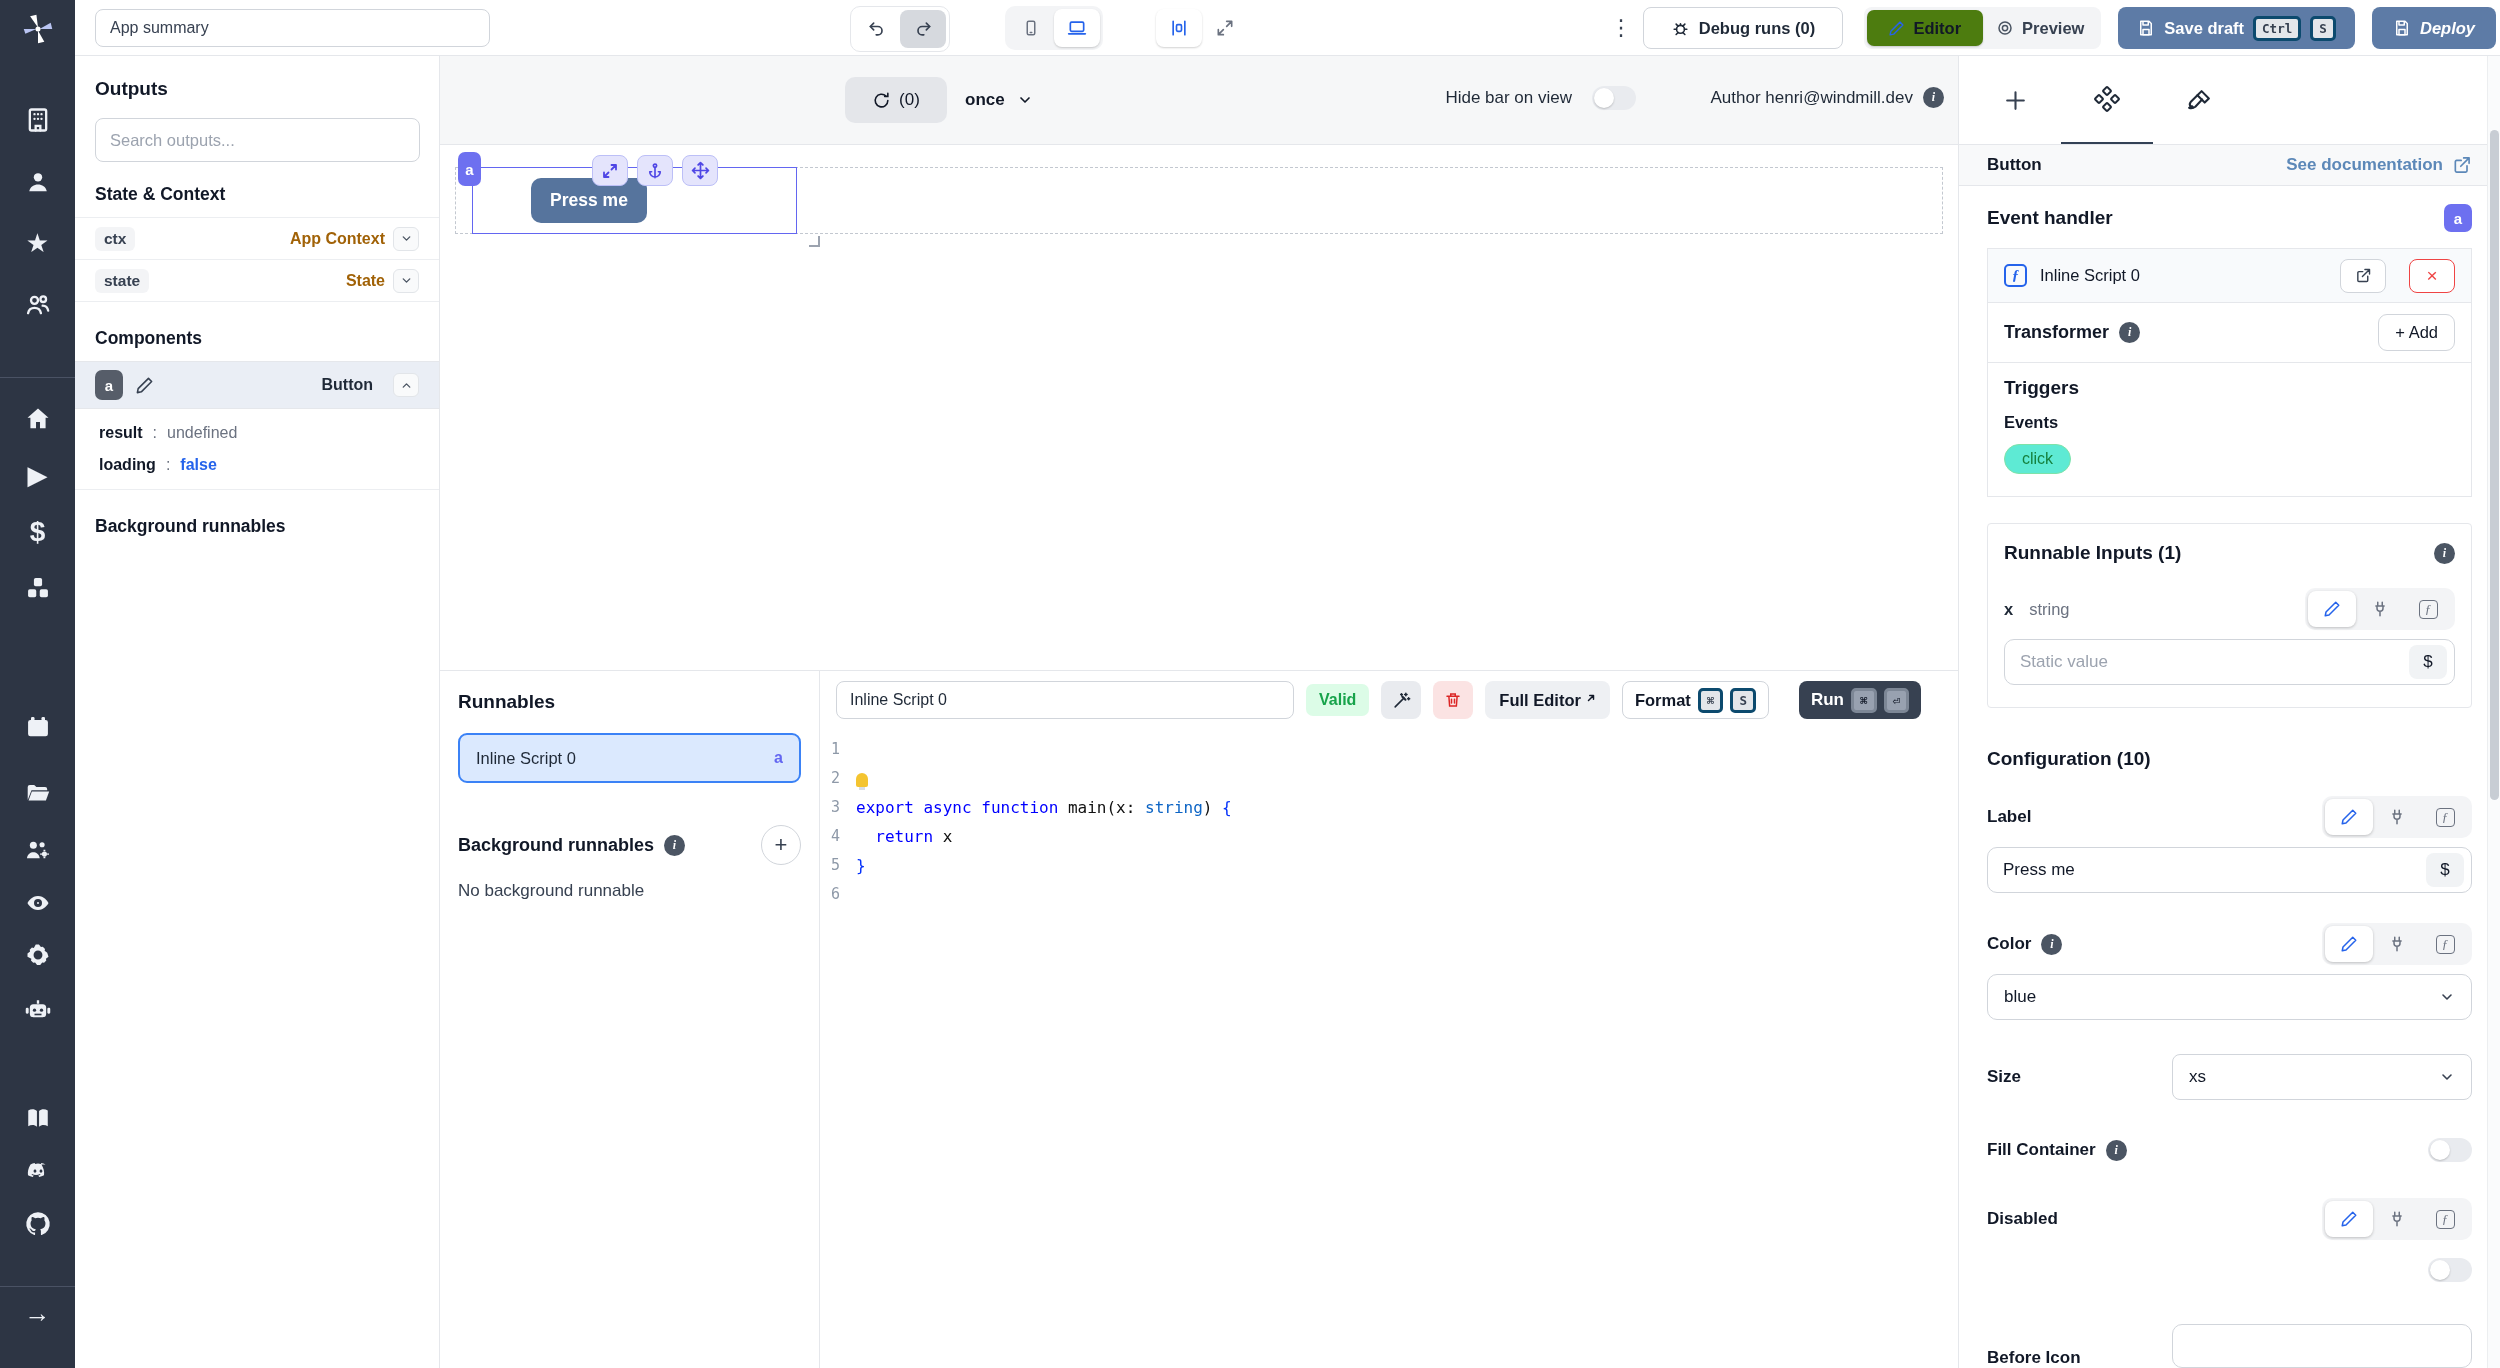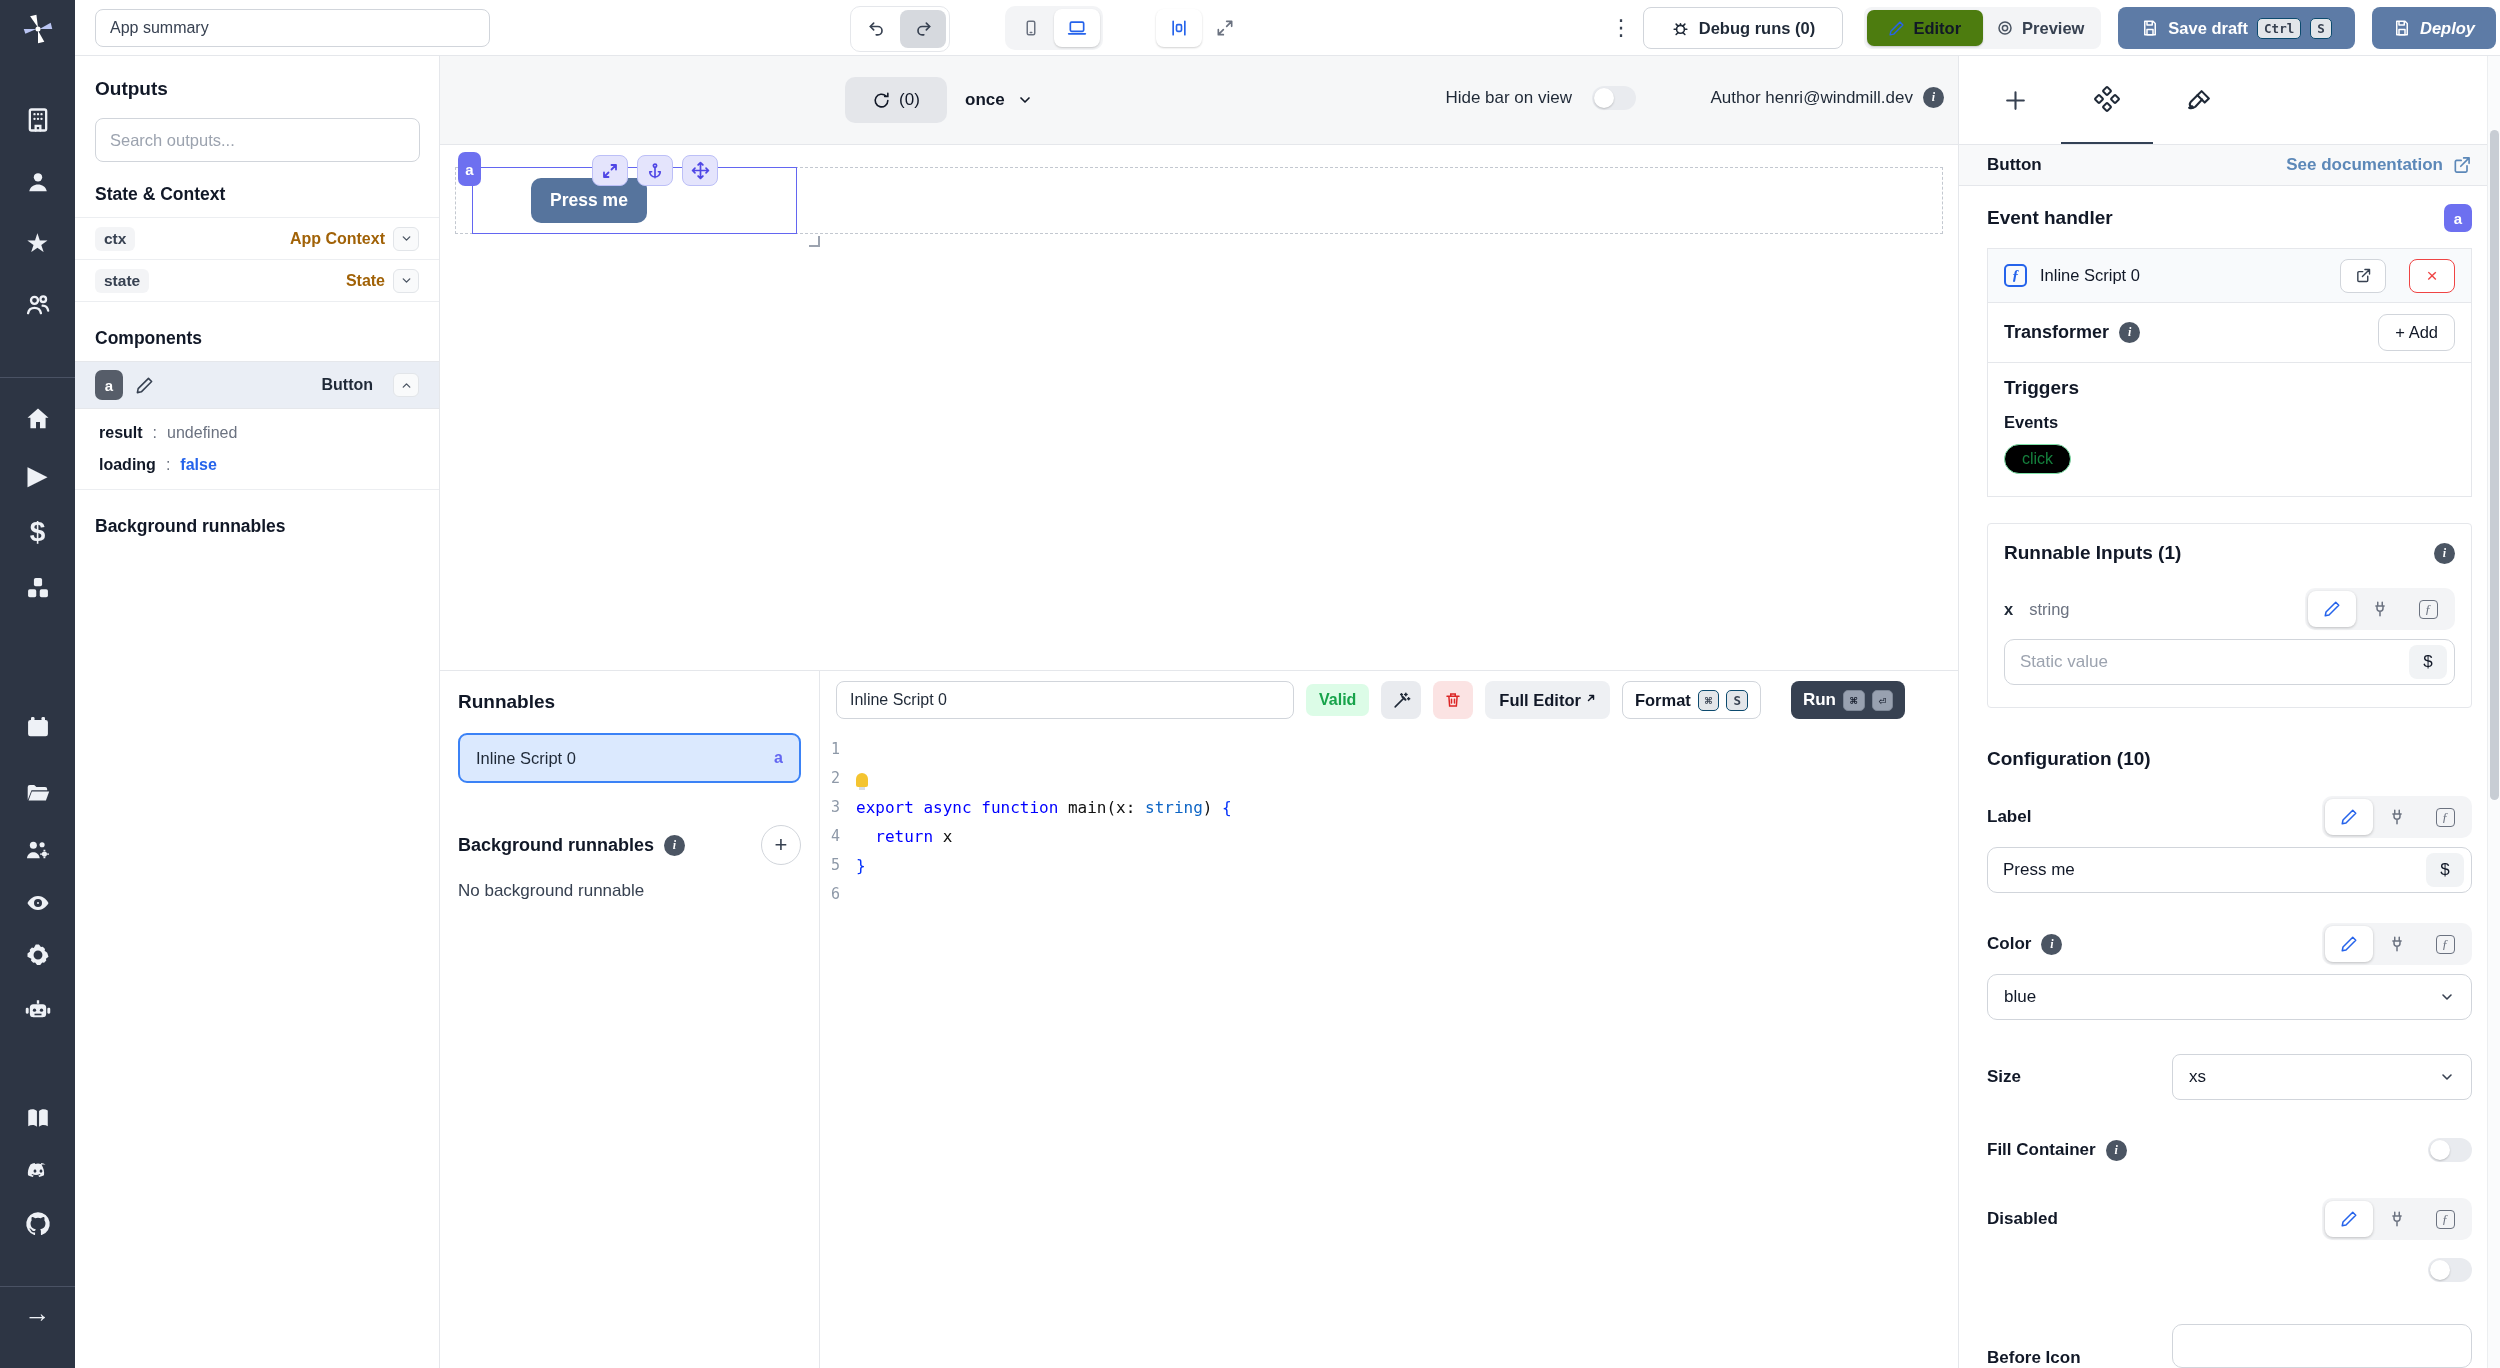--- a/index.html
+++ b/index.html
@@ -21,21 +21,21 @@
   .seg-group .cell.on-white { background:#fff; box-shadow:0 1px 2px rgba(0,0,0,.18); }
   .seg-group .cell.on-gray { background:#d6d9de; }
   #kebab { position:absolute; left:1528px; top:10px; width:36px; height:36px; display:flex; align-items:center; justify-content:center; font-size:22px; color:#374151; border-radius:8px; }
   .top-pill { position:absolute; top:7px; height:42px; display:flex; align-items:center; justify-content:center; gap:9px; border-radius:8px; font-size:16.5px; }
   #debug-btn { left:1568px; width:200px; background:#fff; border:1px solid #d1d5db; color:#1f2937; font-weight:600; }
   #view-toggle { left:1789px; width:237px; background:#f3f4f6; padding:3px; gap:0; }
   #view-toggle .vt { flex:1; height:36px; display:flex; align-items:center; justify-content:center; gap:8px; border-radius:7px; font-size:16.5px; color:#374151; font-weight:600; }
   #view-toggle .vt.active { background:#4d7c0f; box-shadow:0 1px 2px rgba(0,0,0,.18); color:#111827; }
   #save-btn { left:2043px; width:237px; background:#5d7ba6; color:#fff; font-weight:700; }
   #deploy-btn { left:2297px; width:124px; background:#5d7ba6; color:#fff; font-weight:700;font-style:italic; }
-  .kbd { display:inline-block; background:#e3e6ea; border:1px solid #0c4a6e; border-radius:5px; color:#374151; font-size:12.5px; padding:2px 6px; font-family:"DejaVu Sans Mono",monospace; }
+  .kbd { display:inline-block; background:#e3e6ea; border:3px solid #0c4a6e; border-radius:5px; color:#374151; font-size:12.5px; padding:2px 6px; font-family:"DejaVu Sans Mono",monospace; }
   .kbd.dark { background:#98a1b0; border-color:#7d8796; color:#111827; }
 
   
   #outputs { position:absolute; left:75px; top:56px; width:365px; height:1312px; background:#fff; border-right:1px solid #e5e7eb; }
   .pad-l { padding:0 20px; }
   .section-h { font-size:19px; font-weight:700; color:#111827; }
   #search-outputs { width:325px; height:44px; border:1px solid #d1d5db; border-radius:8px; padding:0 14px; font-size:16.5px; color:#374151; outline:none; }
   #search-outputs::placeholder { color:#9ca3af; }
   .out-row { height:42px; display:flex; align-items:center; border-bottom:1px solid #eceef1; padding:0 20px; }
   .key-badge { background:#f3f4f6; border-radius:6px; padding:3px 9px; font-size:15.5px; font-weight:600; color:#374151; }
@@ -114,21 +114,21 @@
   .a-badge { width:28px; height:28px; background:#6d70f0; border-radius:7px; color:#fff; font-weight:700; font-size:15px; display:flex; align-items:center; justify-content:center; }
   .card { border:1px solid #e5e7eb; background:#fff; }
   #script-row { height:54px; background:#f8fafc; border-bottom:1px solid #e5e7eb; display:flex; align-items:center; gap:13px; padding:0 16px; }
   .fx-ic { width:23px; height:23px; border:2px solid #2563eb; border-radius:5px; color:#2563eb; font-style:italic; font-weight:700; font-size:15px; display:flex; align-items:center; justify-content:center; font-family:"Liberation Serif",serif; }
   #script-row .sn { font-size:16.5px; color:#111827; }
   .mini-btn { width:46px; height:34px; border-radius:8px; border:1px solid #d1d5db; background:#fff; display:flex; align-items:center; justify-content:center; color:#374151; }
   .mini-btn.danger { border-color:#ef4444; color:#ef4444; font-size:19px; }
   #transformer-row { height:60px; border-bottom:1px solid #e5e7eb; display:flex; align-items:center; gap:10px; padding:0 16px; }
   #add-btn { margin-left:auto; border:1px solid #d1d5db; border-radius:9px; padding:8px 16px; font-size:16.5px; color:#111827; background:#fff; }
   #triggers-block { padding:14px 16px 22px 16px; }
-  .click-pill { display:inline-block; margin-top:12px; border:1.5px solid #7ee2a8; background:#000000; color:#15803d; border-radius:15px; padding:5px 17px; font-size:16px; }
+  .click-pill { display:inline-block; margin-top:12px; border:1.5px solid #7ee2a8; background:#5eead4; color:#15803d; border-radius:15px; padding:5px 17px; font-size:16px; }
   .seg { display:flex; align-items:center; background:#f3f4f6; border-radius:10px; padding:3px; }
   .seg .sc { width:48px; height:36px; display:flex; align-items:center; justify-content:center; border-radius:8px; color:#6b7280; }
   .seg .sc.active { background:#fff; box-shadow:0 1px 3px rgba(0,0,0,.22); color:#2563eb; }
   .fx-sm { width:19px; height:19px; border:1.5px solid currentColor; border-radius:4px; font-style:italic; font-size:13px; display:flex; align-items:center; justify-content:center; font-family:"Liberation Serif",serif; }
   .val-input { margin-top:9px; height:46px; border:1px solid #d1d5db; border-radius:10px; display:flex; align-items:center; padding:0 7px 0 15px; }
   .val-input input { border:none; outline:none; flex:1; font-size:17px; color:#111827; font-family:"Liberation Sans",sans-serif; }
   .val-input input::placeholder { color:#9ca3af; }
   .dollar-box { width:38px; height:34px; background:#f1f3f5; border-radius:8px; display:flex; align-items:center; justify-content:center; font-size:17px; color:#111827; }
   .select { height:46px; border:1px solid #d1d5db; border-radius:10px; display:flex; align-items:center; padding:0 16px; font-size:17px; color:#111827; }
   .select .chv { margin-left:auto; color:#374151; }

